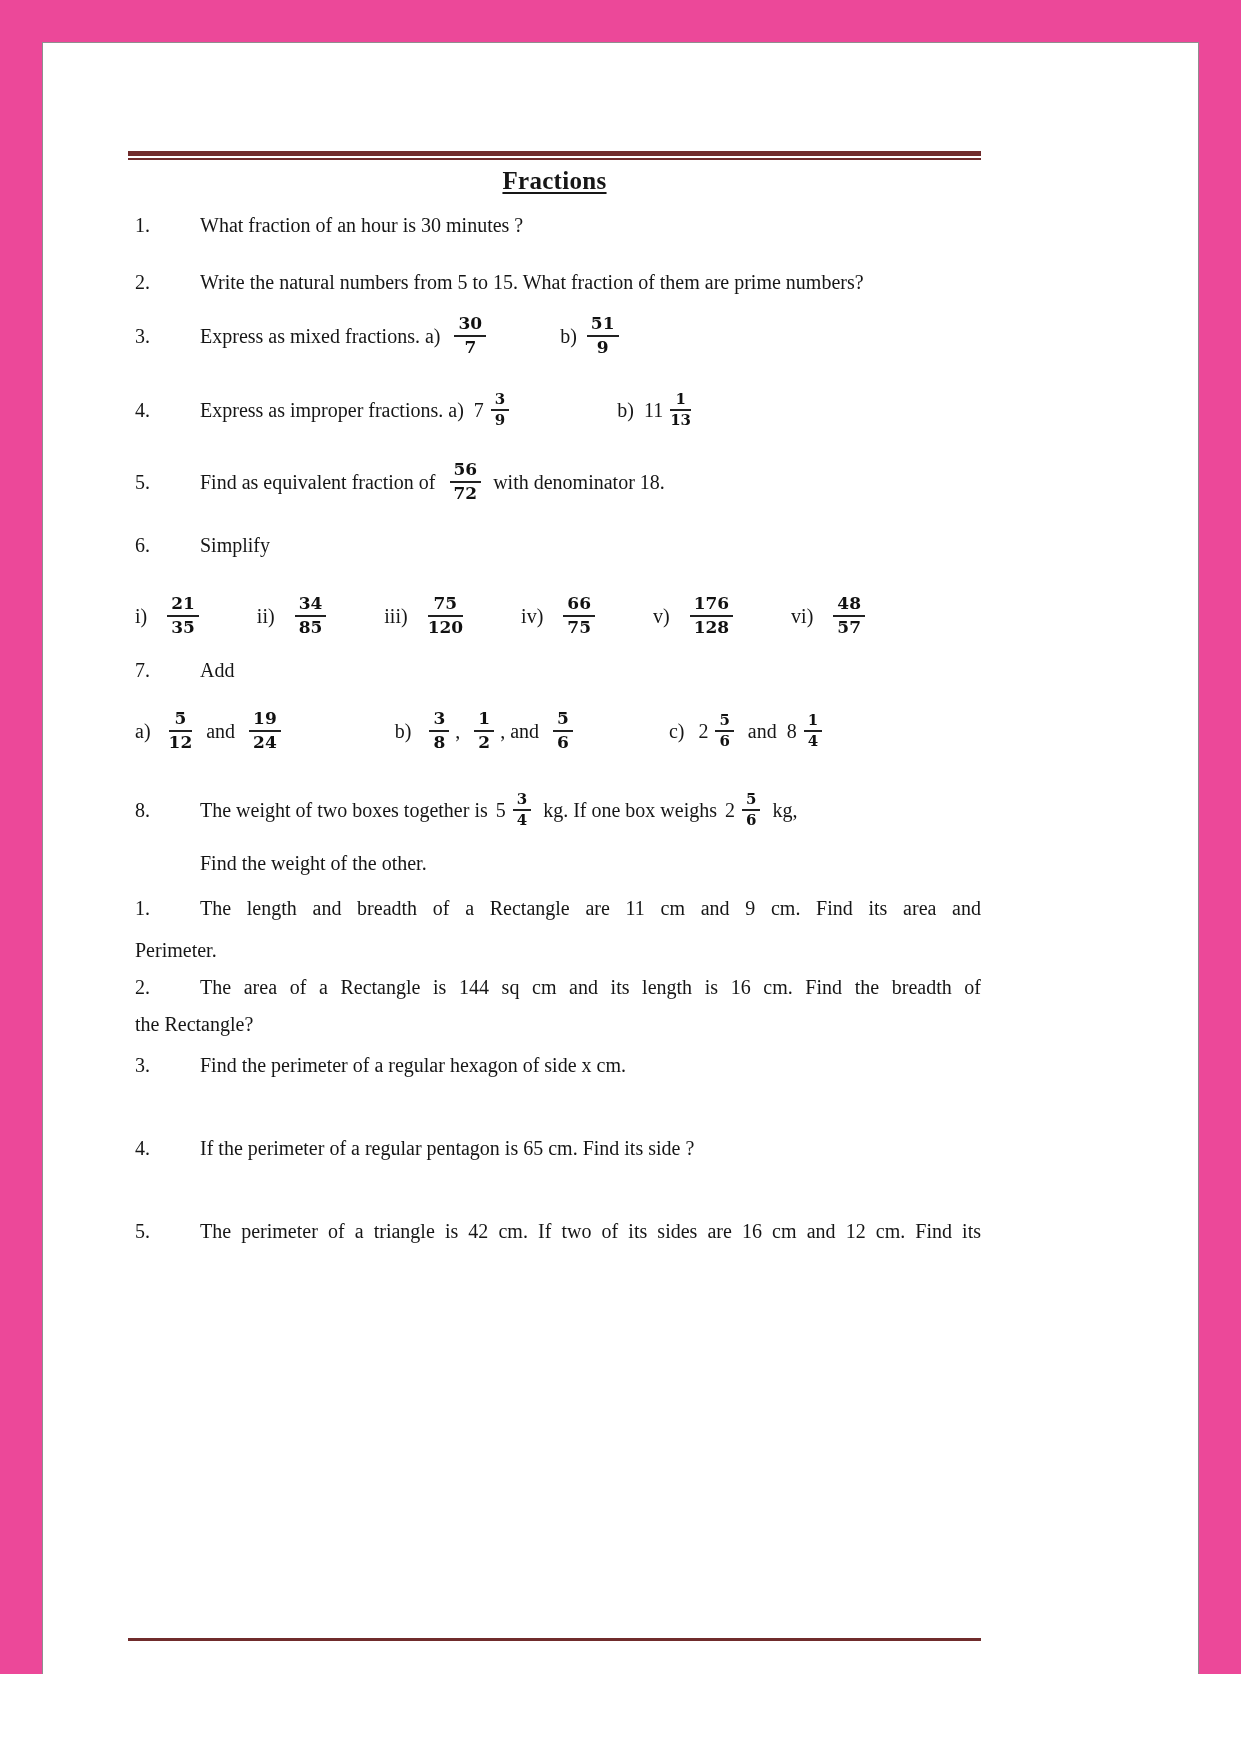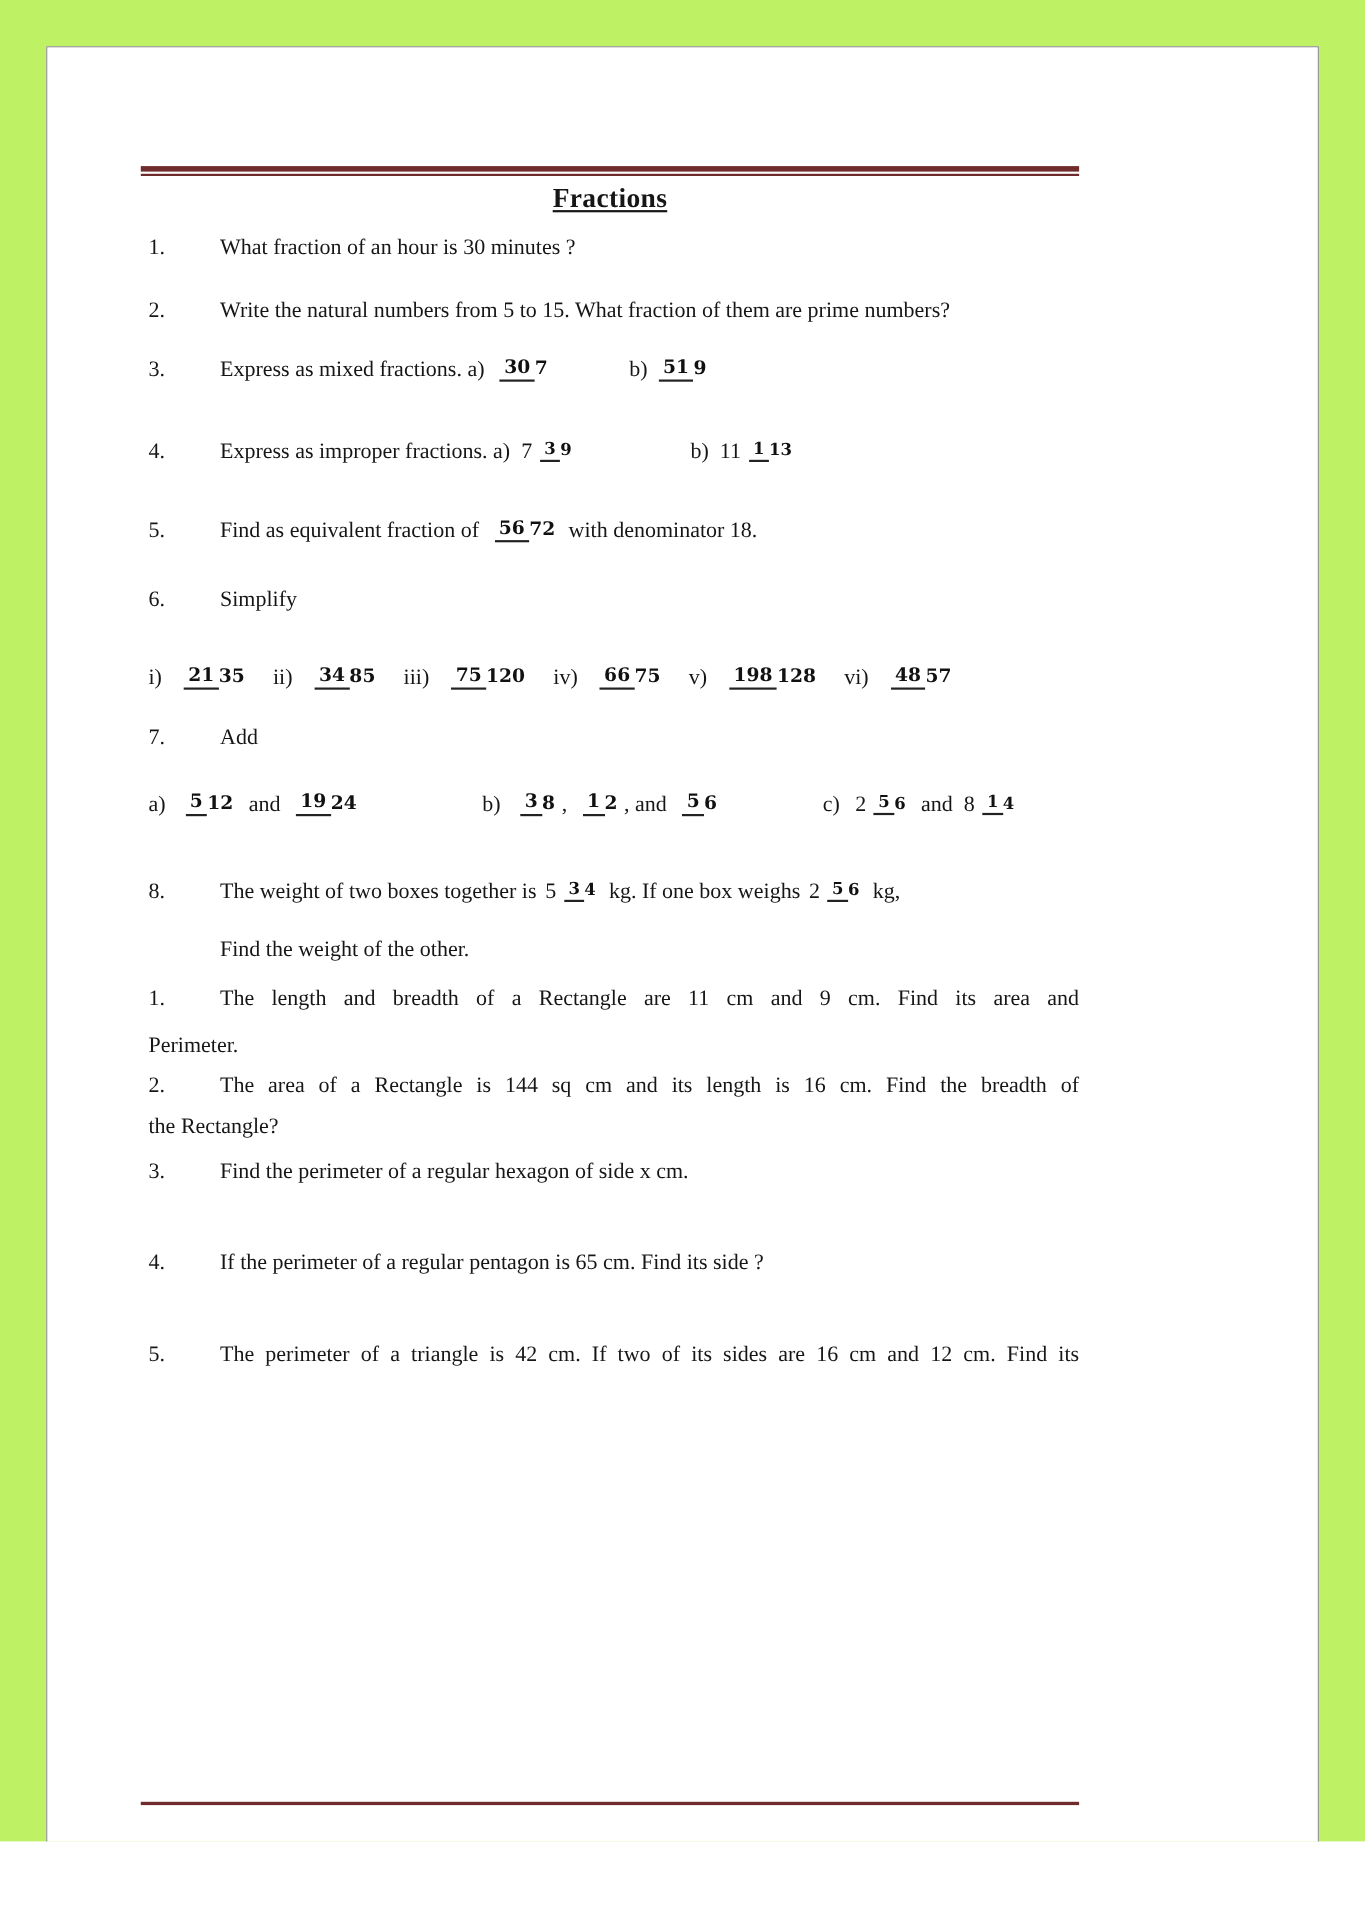--- a/index.html
+++ b/index.html
@@ -1,21 +1,21 @@
 <!DOCTYPE html>
 <html style="--rule-color: #702c2c; --border-color: #8f8f8f;"><head>
 <meta charset="utf-8">
 <style>
   * { margin:0; padding:0; box-sizing:border-box; }
   html,body { background:#ffffff; }
   body {
     width:1241px; height:1754px; position:relative;
     font-family:"Liberation Serif", serif; color:#161616;
   }
-  .page { width:1241px; height:1674px; position:relative; background:#bef264; overflow:hidden;text-decoration:underline; }
+  .page { width:1241px; height:1674px; position:relative; background:#ec4899; overflow:hidden;text-decoration:underline; }
   .page-border {
     position:absolute; left:42px; top:42px; width:1157px; height:1670px;
     border:1px solid var(--border-color,#8f8f8f); background:#fff;
   }
   .content { position:absolute; left:85px; top:108px; width:853px; }
 
   .rule-top {
     height:9px; width:100%;
     border-top:5px solid var(--rule-color,#702c2c);
     border-bottom:2px solid var(--rule-color,#702c2c);
@@ -32,21 +32,21 @@
   .qtext { flex:1; }
   .justify { text-align:justify; text-align-last:justify; }
 
   .contline { padding-left:7px; font-size:20px; line-height:27px; }
   .contline.indent { padding-left:72px; }
 
   .qrow { display:flex; align-items:center; min-height:56px; }
   .qrow .qlead { margin-right:10px; }
 
   .frac {
-    display:inline-flex; align-items:stretch; text-align:center;
+    display:inline-flex; flex-direction:column; align-items:stretch; text-align:center;
     font-family:"DejaVu Serif", serif; font-weight:bold; font-size:17px; line-height:1.15;
     color:#111; margin:0 4px; vertical-align:middle;
   }
   .frac .fnum { border-bottom:2px solid #222; padding:0 4px 1px; }
   .frac .fden { padding-top:1px; }
   .frac.small { font-size:15px; }
 
   .mixed { display:inline-flex; align-items:center; }
   .mixed .whole { font-size:20px; margin-right:3px; }
 
@@ -180,21 +180,21 @@
         <span class="fl-group">
           <span class="sub-label">iv)</span>
           <span class="frac">
             <span class="fnum">66</span>
             <span class="fden">75</span>
           </span>
         </span>
         <span class="fl-group">
           <span class="sub-label">v)</span>
           <span class="frac">
-            <span class="fnum">198</span>
+            <span class="fnum">176</span>
             <span class="fden">128</span>
           </span>
         </span>
         <span class="fl-group">
           <span class="sub-label">vi)</span>
           <span class="frac">
             <span class="fnum">48</span>
             <span class="fden">57</span>
           </span>
         </span>

